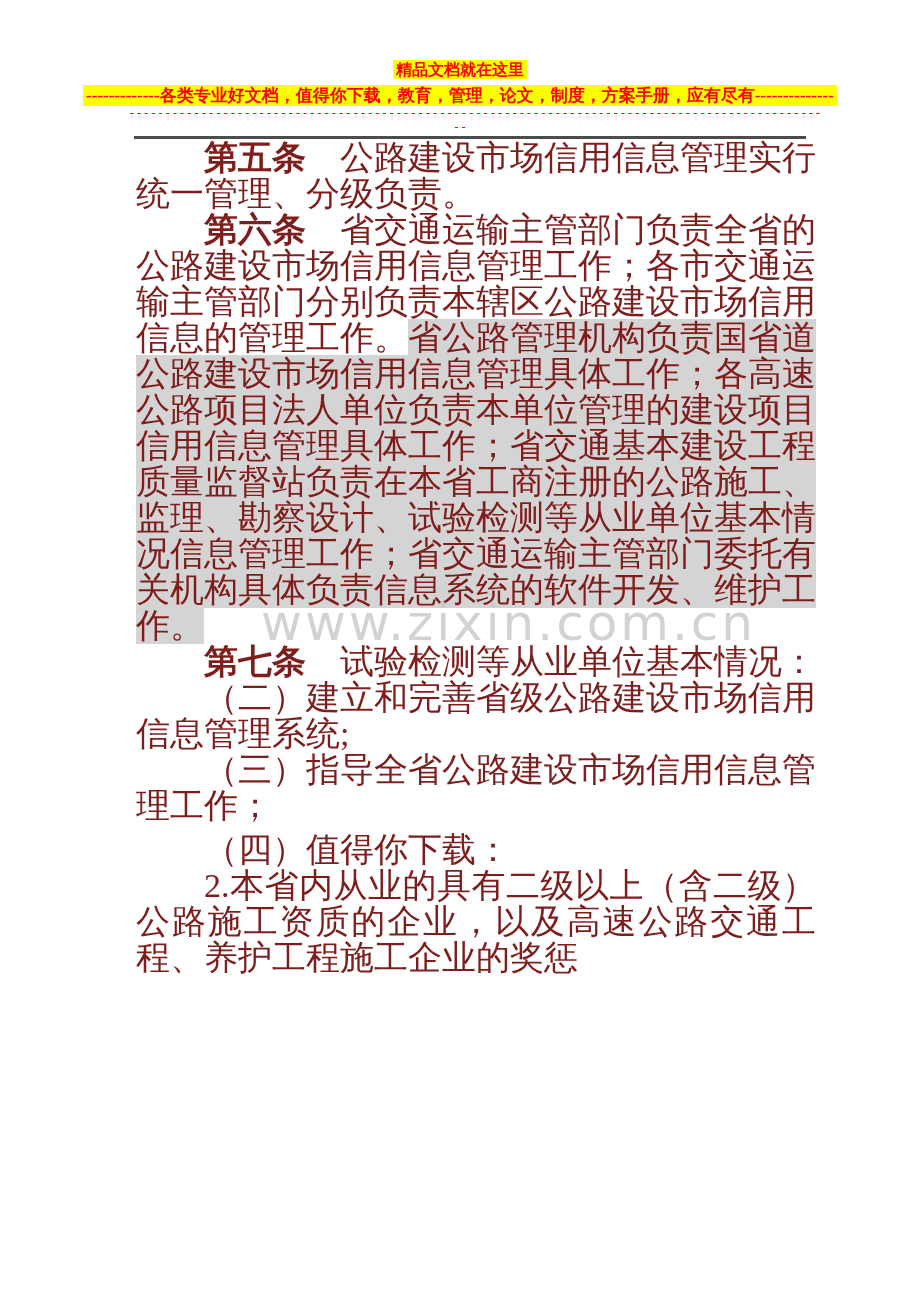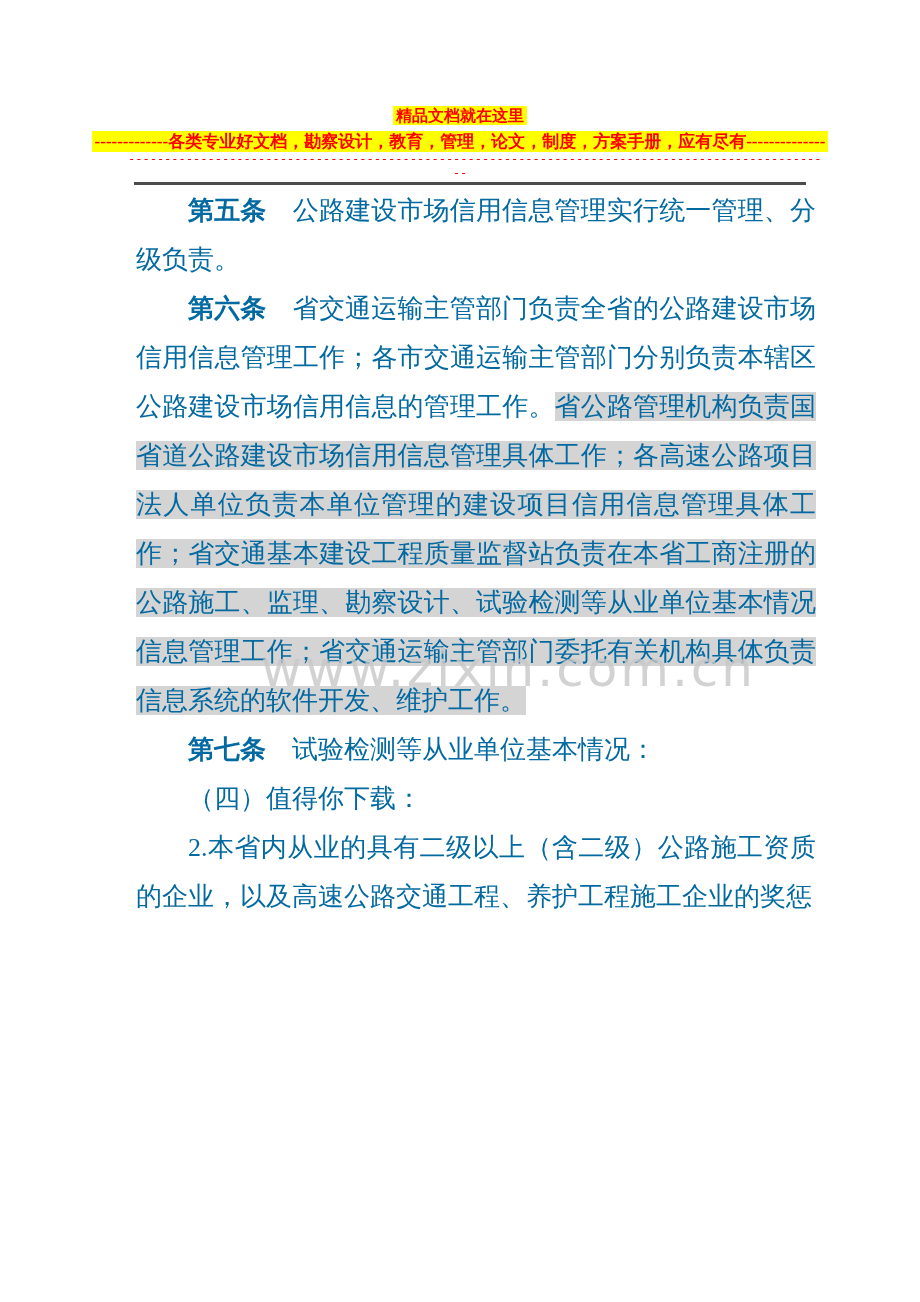--- a/index.html
+++ b/index.html
@@ -2,21 +2,20 @@
 <html><head>
 <meta charset="utf-8">
 <style>
   html,body { margin:0; padding:0; }
   .page {
     position:relative;
     width:920px; height:996px;
     background:#ffffff;
     overflow:hidden;
     font-family:"Liberation Serif","DejaVu Serif",serif;
-    margin-top:46px;
   }
 
   
   .hdr-line { position:absolute; left:0; right:0; text-align:center; font-weight:bold; }
   .hdr-line1 { top:60px; font-size:16px; }
   .hdr-line2 { top:84px; font-size:17px; }
   .hl-yellow { background:#ffff00; color:#ff0000; padding:1px 3px; white-space:nowrap; }
 
   .dashed-rule {
     position:absolute; top:106px; left:128px; width:692px; height:14px;
@@ -28,21 +27,21 @@
     position:absolute; top:120px; left:0; right:0; text-align:center;
     color:#ff0000; font-family:"DejaVu Sans Mono",monospace; font-size:12px;
   }
   .rule-dark { position:absolute; height:0; border-top:3px solid #4c4c4c; }
   .rule-dark.hdr { top:136px; left:134px; width:672px; }
   .rule-dark.ftr { top:1203px; left:134px; width:672px; }
 
   
   .doc-body {
     position:absolute; top:140px; left:136px; width:680px;
-    font-size:26px; line-height:49px; color:#0369a1;
+    font-size:34px; line-height:36px; color:#7f1d1d;
     text-align:justify;
     line-break:strict;
   }
   .doc-body p { margin:0; text-indent:2em; }
   .doc-body p:nth-of-type(6) { margin-top:8px; }   
   .doc-body p:nth-of-type(9) { margin-top:8px; }   
   .run-bold { font-weight:bold; }
   .run-highlight { background:#d4d4d4; }
 
   
@@ -61,30 +60,32 @@
 </style>
 </head>
 <body>
 
 <div class="page">
 
   <div class="hdr-line hdr-line1">
     <span class="hl-yellow">精品文档就在这里</span>
   </div>
   <div class="hdr-line hdr-line2">
-    <span class="hl-yellow">-------------各类专业好文档，勘察设计，教育，管理，论文，制度，方案手册，应有尽有--------------</span>
+    <span class="hl-yellow">-------------各类专业好文档，值得你下载，教育，管理，论文，制度，方案手册，应有尽有--------------</span>
   </div>
   <div class="dashed-rule">--------------------------------------------------------------------------------------------------------------------</div>
   <div class="small-dashes">--</div>
   <div class="rule-dark hdr"></div>
 
   <div class="doc-body">
       <p><span class="run-bold">第五条</span><span>　公路建设市场信用信息管理实行统一管理、分级负责。</span></p>
       <p><span class="run-bold">第六条</span><span>　省交通运输主管部门负责全省的公路建设市场信用信息管理工作；各市交通运输主管部门分别负责本辖区公路建设市场信用信息的管理工作。</span><span class="run-highlight">省公路管理机构负责国省道公路建设市场信用信息管理具体工作；各高速公路项目法人单位负责本单位管理的建设项目信用信息管理具体工作；省交通基本建设工程质量监督站负责在本省工商注册的公路施工、监理、勘察设计、试验检测等从业单位基本情况信息管理工作；省交通运输主管部门委托有关机构具体负责信息系统的软件开发、维护工作。</span></p>
       <p><span class="run-bold">第七条</span><span>　试验检测等从业单位基本情况：</span></p>
+      <p><span>（二）建立和完善省级公路建设市场信用信息管理系统;</span></p>
+      <p><span>（三）指导全省公路建设市场信用信息管理工作；</span></p>
       <p><span>（四）值得你下载：</span></p>
       <p><span>2.本省内从业的具有二级以上（含二级）公路施工资质的企业，以及高速公路交通工程、养护工程施工企业的奖惩</span></p>
     </div>
 
   <div class="watermark">www.zixin.com.cn</div>
 
   <div class="ftr-block">
     <div class="ftr-line">
       <span class="hl-yellow"><span>----------------------------------------------------------------------</span><span>精品　文档</span></span>
     </div>

